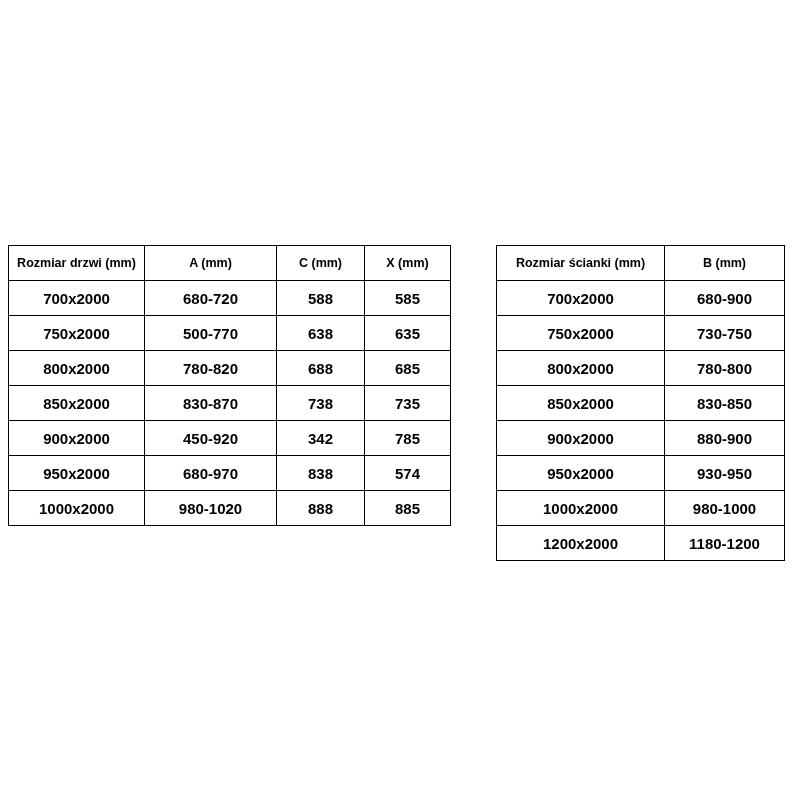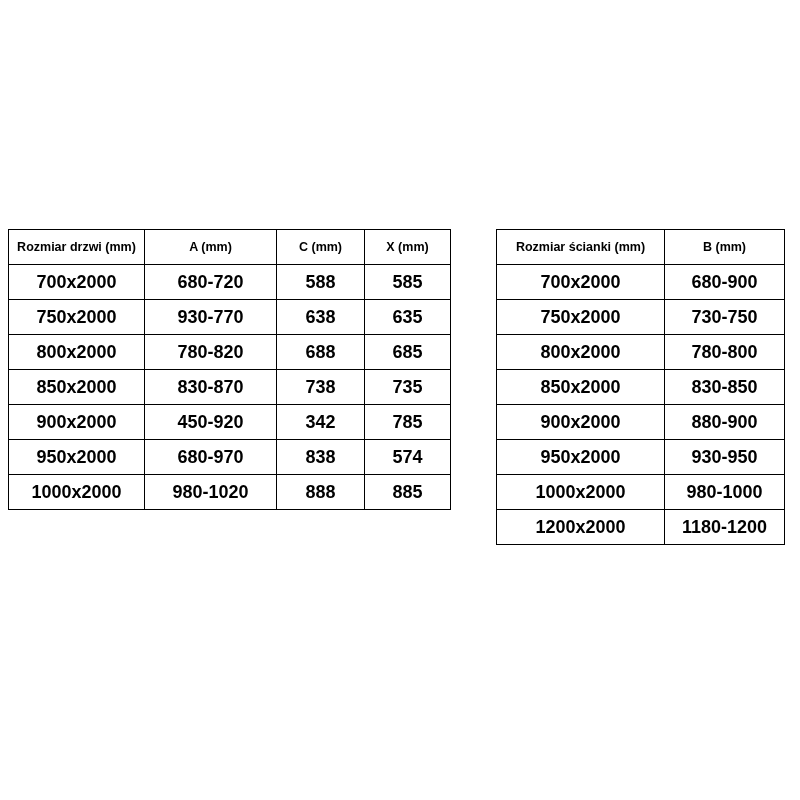--- a/index.html
+++ b/index.html
@@ -11,31 +11,32 @@
     width: 800px;
     height: 800px;
     font-family: "Liberation Sans", sans-serif;
     color: #000000;
     overflow: hidden;
   }
   .page {
     position: relative;
     width: 800px;
     height: 672px;
+    margin-top: 16px;
   }
   table.spec {
     position: absolute;
     border-collapse: collapse;
     table-layout: fixed;
   }
   table.spec td, table.spec th {
     border: 1px solid #000000;
     text-align: center;
     vertical-align: middle;
-    font-size: 18px;
+    font-size: 15px;
     font-weight: bold;
     height: 34px;
     padding: 0 2px;
     white-space: nowrap;
   }
   table.spec th {
     font-size: 12.5px;
   }
   
   #doors-table {
@@ -77,21 +78,21 @@
     </thead>
     <tbody>
       <tr>
         <td>700x2000</td>
         <td>680-720</td>
         <td>588</td>
         <td>585</td>
       </tr>
       <tr>
         <td>750x2000</td>
-        <td>930-770</td>
+        <td>500-770</td>
         <td>638</td>
         <td>635</td>
       </tr>
       <tr>
         <td>800x2000</td>
         <td>780-820</td>
         <td>688</td>
         <td>685</td>
       </tr>
       <tr>

